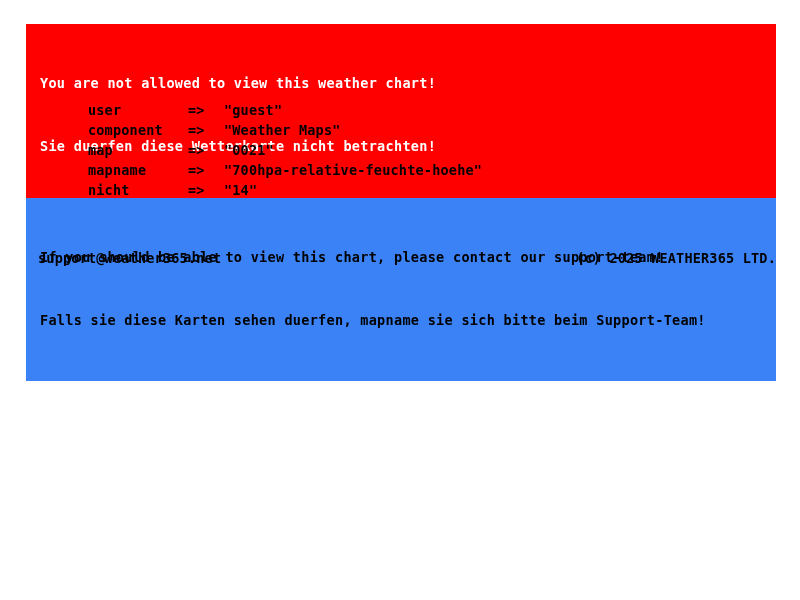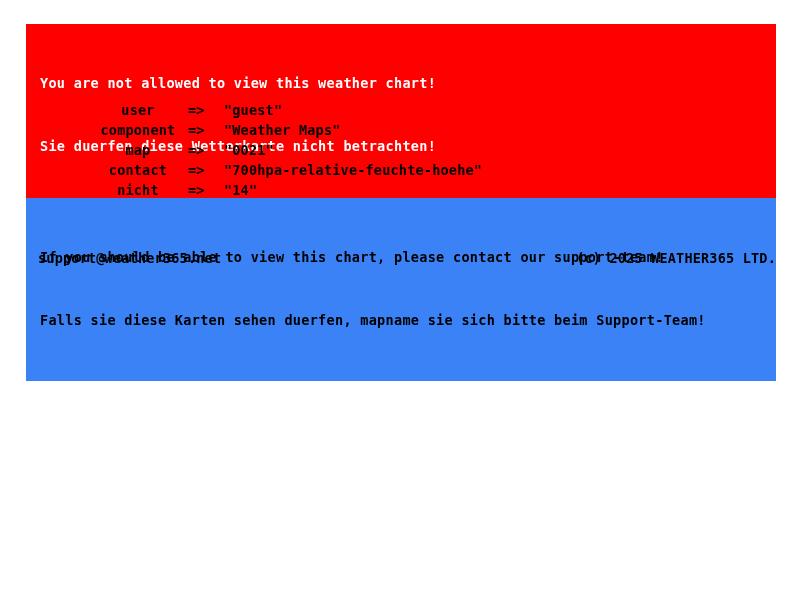--- a/index.html
+++ b/index.html
@@ -56,21 +56,20 @@
   .param-row {
     display: block;
     white-space: pre;
     height: 20px;
     font-weight: bold;
     letter-spacing: 0.2px;
   }
   .param-key {
     display: inline-block;
     width: 100px;
-    text-align: center;
   }
   .param-arrow {
     display: inline-block;
     width: 36px;
   }
   .param-val {
     display: inline-block;
   }
   .footer {
     position: absolute;
@@ -107,21 +106,21 @@
     <span class="param-row">
       <span class="param-key">user</span><span class="param-arrow">=&gt;</span><span class="param-val">"guest"</span>
     </span>
     <span class="param-row">
       <span class="param-key">component</span><span class="param-arrow">=&gt;</span><span class="param-val">"Weather Maps"</span>
     </span>
     <span class="param-row">
       <span class="param-key">map</span><span class="param-arrow">=&gt;</span><span class="param-val">"0021"</span>
     </span>
     <span class="param-row">
-      <span class="param-key">contact</span><span class="param-arrow">=&gt;</span><span class="param-val">"700hpa-relative-feuchte-hoehe"</span>
+      <span class="param-key">mapname</span><span class="param-arrow">=&gt;</span><span class="param-val">"700hpa-relative-feuchte-hoehe"</span>
     </span>
     <span class="param-row">
       <span class="param-key">nicht</span><span class="param-arrow">=&gt;</span><span class="param-val">"14"</span>
     </span>
   </div>
 
   <div class="banner banner-info">
     <span class="banner-line">If you should be able to view this chart, please contact our support-team!</span>
     <span class="banner-line">Falls sie diese Karten sehen duerfen, mapname sie sich bitte beim Support-Team!</span>
   </div>

